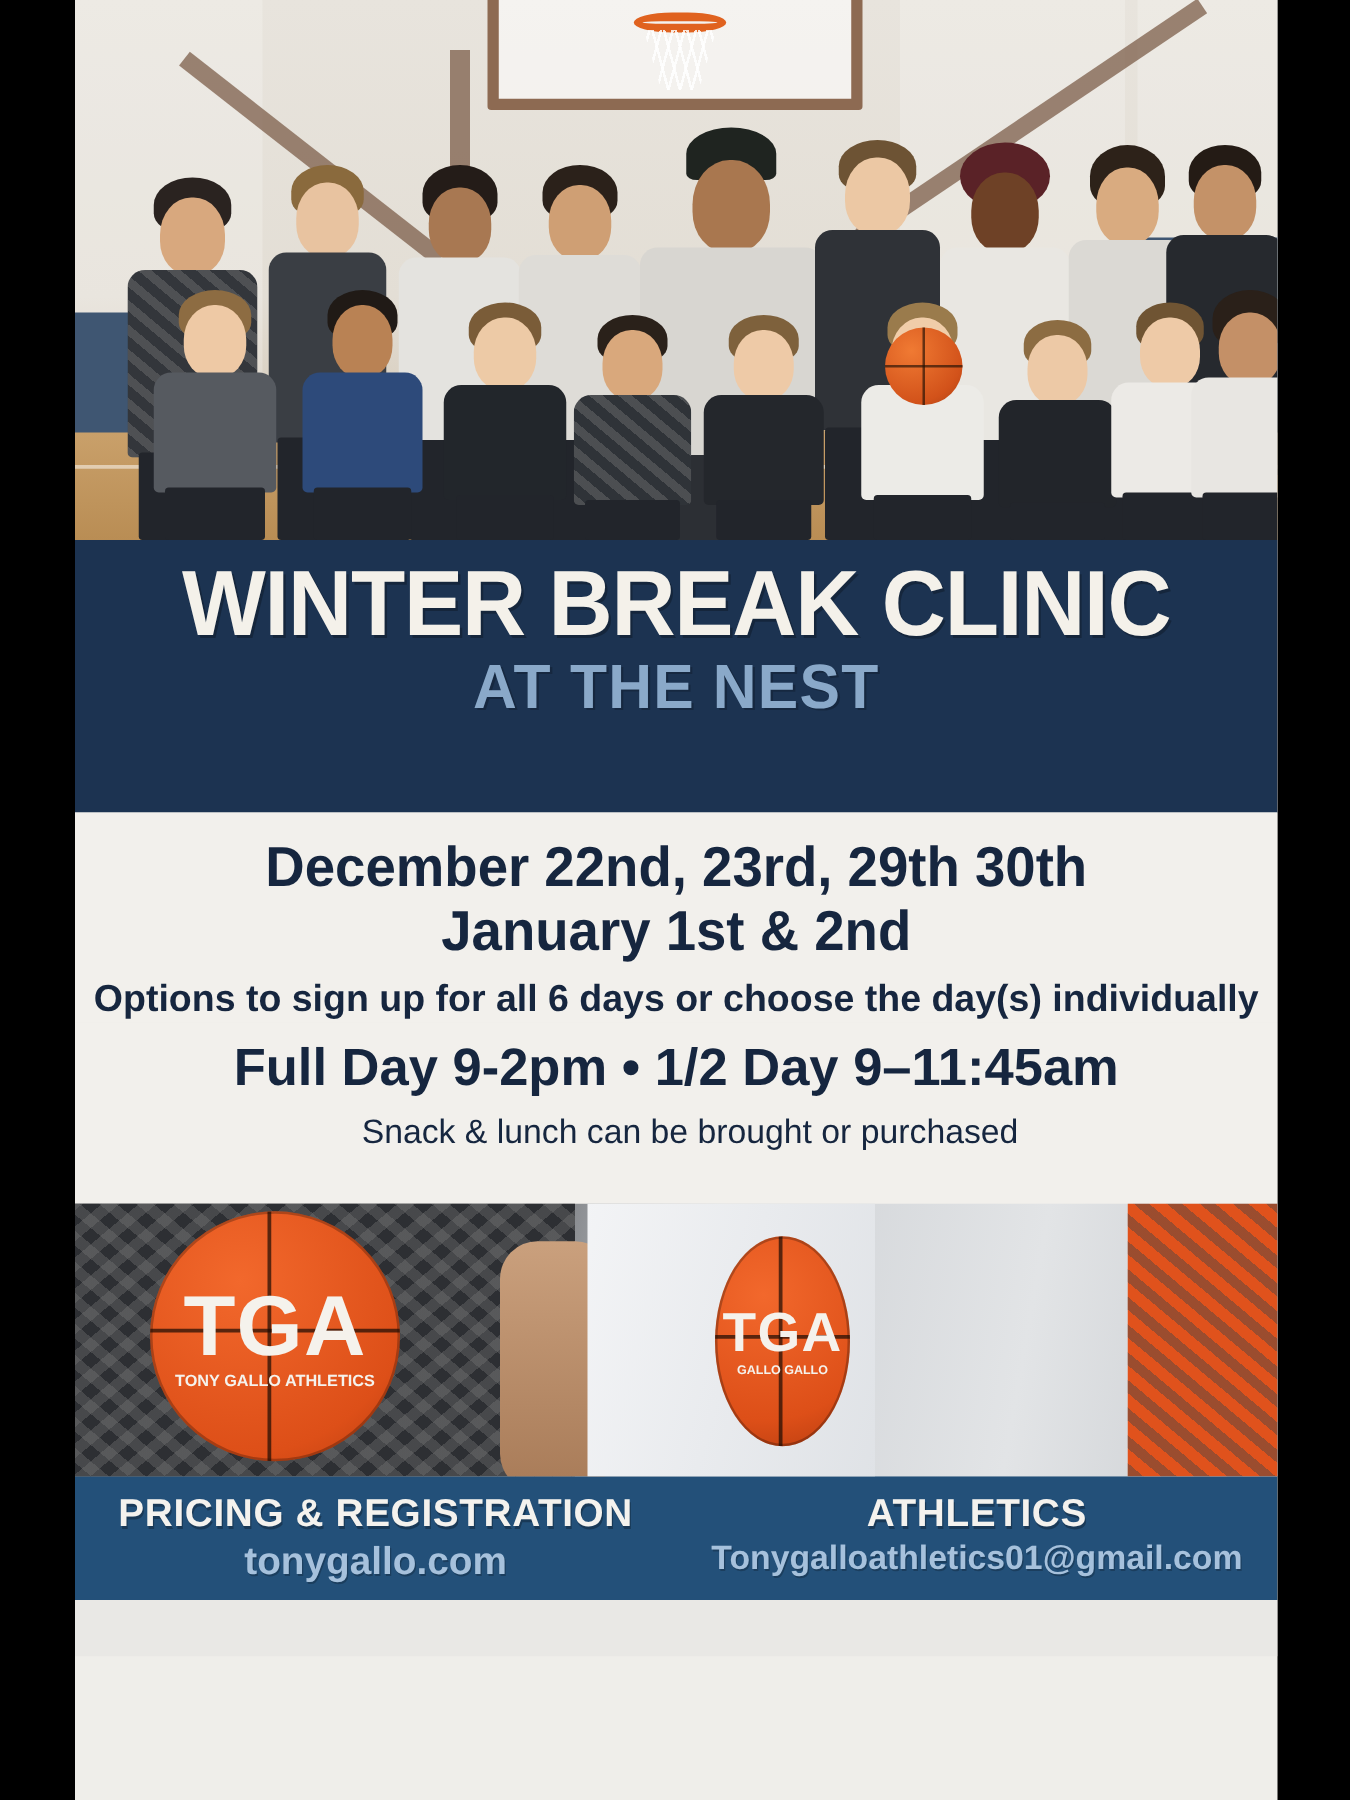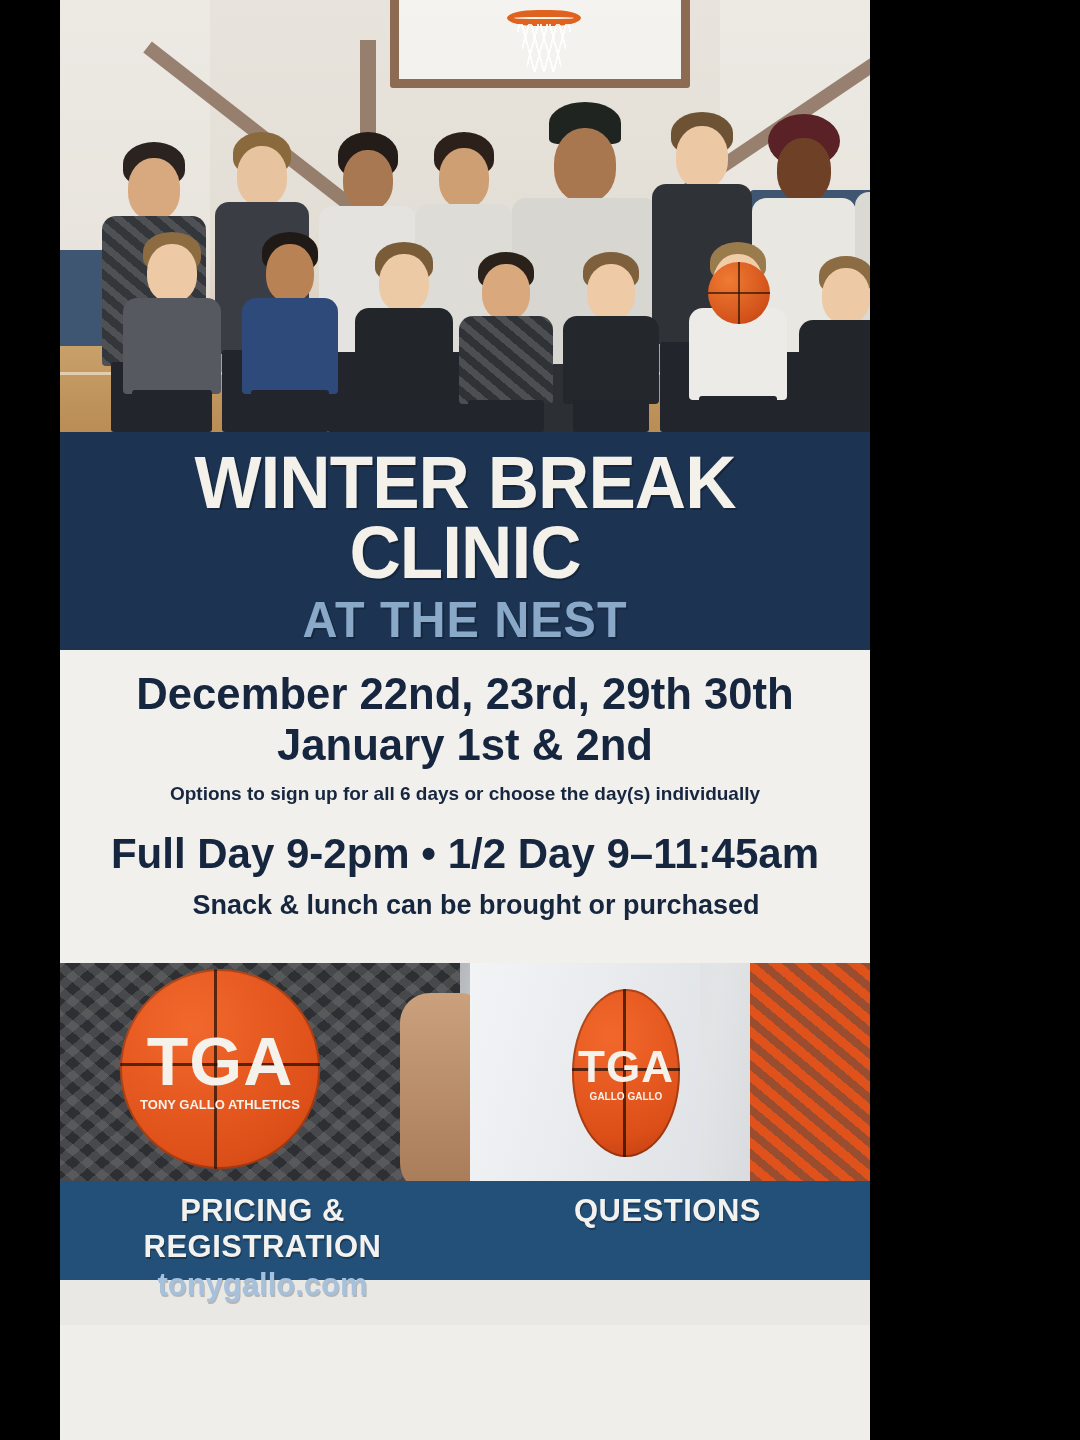--- a/index.html
+++ b/index.html
@@ -6,21 +6,21 @@
   html,body {
     width:1080px; height:1440px;
     background:#000;
     font-family:"Liberation Sans", sans-serif;
     overflow:hidden;
   }
 
   #poster {
     position:absolute;
     left:60px; top:0;
-    width:810px; height:1440px;
+    width:962px; height:1440px;
     background:#efeeea;
     overflow:hidden;
   }
 
   
   .photo { position:relative; overflow:hidden; }
 
   .gym-top { height:432px; background:linear-gradient(#e8e4dd 0%, #e3ded5 55%, #d9cfc0 74%, #c9a878 80%, #c19a66 100%); }
   .wall-panel { position:absolute; background:rgba(255,255,255,.22); }
   .beam { position:absolute; background:#7c5d4a; opacity:.75; }
@@ -76,30 +76,30 @@
   }
   .h2 {
     color:#8aa9c9; font-size:50px; font-weight:bold; letter-spacing:1px;
     line-height:1.25; transform:scaleX(.97);
     text-shadow:2px 2px 0 rgba(0,0,0,.2);
   }
   .addr { color:#f0ece4; font-size:25px; font-weight:bold; margin-top:4px; }
 
   .dates-band { height:168px; text-align:center; padding-top:18px; }
   .dates-1 { color:#16263f; font-size:45px; font-weight:bold; line-height:1.14; transform:scaleX(.97); }
-  .dates-note { color:#16263f; font-size:19px; font-weight:bold; margin-top:12px; }
+  .dates-note { color:#16263f; font-size:30px; font-weight:bold; margin-top:12px; }
 
   .grades-band { height:115px; text-align:center; padding-top:8px; }
   .grades-1 { color:#f3f2ef; font-size:46px; font-weight:bold; text-shadow:2px 2px 0 rgba(0,0,0,.18); }
   .grades-2 { color:#f3f2ef; font-size:32px; font-weight:bold; text-shadow:1px 2px 0 rgba(0,0,0,.18); margin-top:-2px; }
 
   .sched-band { height:145px; text-align:center; padding-top:12px; }
   .sched-1 { color:#16263f; font-size:42px; font-weight:bold; }
   .sched-2 { color:#16263f; font-size:27px; font-weight:bold; margin-top:10px; }
-  .sched-3 { color:#16263f; font-size:27px; font-weight:bold; margin-top:12px;padding-left:22px; }
+  .sched-3 { color:#16263f; font-size:27px; font-weight:normal; margin-top:12px;padding-left:22px; }
 
   .gym-bottom { height:218px; background:linear-gradient(100deg,#2b2d31 0%, #3a3c40 26%, #cfd2d6 52%, #e2e4e6 78%, #c9ccd0 100%); }
 
   .jersey { position:absolute; }
   .jersey-dark {
     left:-20px; top:-10px; width:420px; height:250px;
     background:
       repeating-linear-gradient(40deg, rgba(120,120,120,.35) 0 9px, transparent 9px 19px),
       repeating-linear-gradient(-40deg, rgba(120,120,120,.35) 0 9px, transparent 9px 19px),
       #2d2f33;
@@ -316,18 +316,19 @@
       <div class="sub" style="font-size:10px;">GALLO GALLO</div>
     </div>
   </div>
 
   <div class="band-footer footer-band">
     <div class="foot-col">
       <div class="foot-h">PRICING &amp; REGISTRATION</div>
       <div class="foot-v">tonygallo.com</div>
     </div>
     <div class="foot-col">
-      <div class="foot-h">QUESTIONS</div>
+      <div class="foot-h">ATHLETICS</div>
+      <div class="foot-v small">Tonygalloathletics01@gmail.com</div>
     </div>
   </div>
 
   <div class="tail"></div>
 </div>
 
 </body></html>

